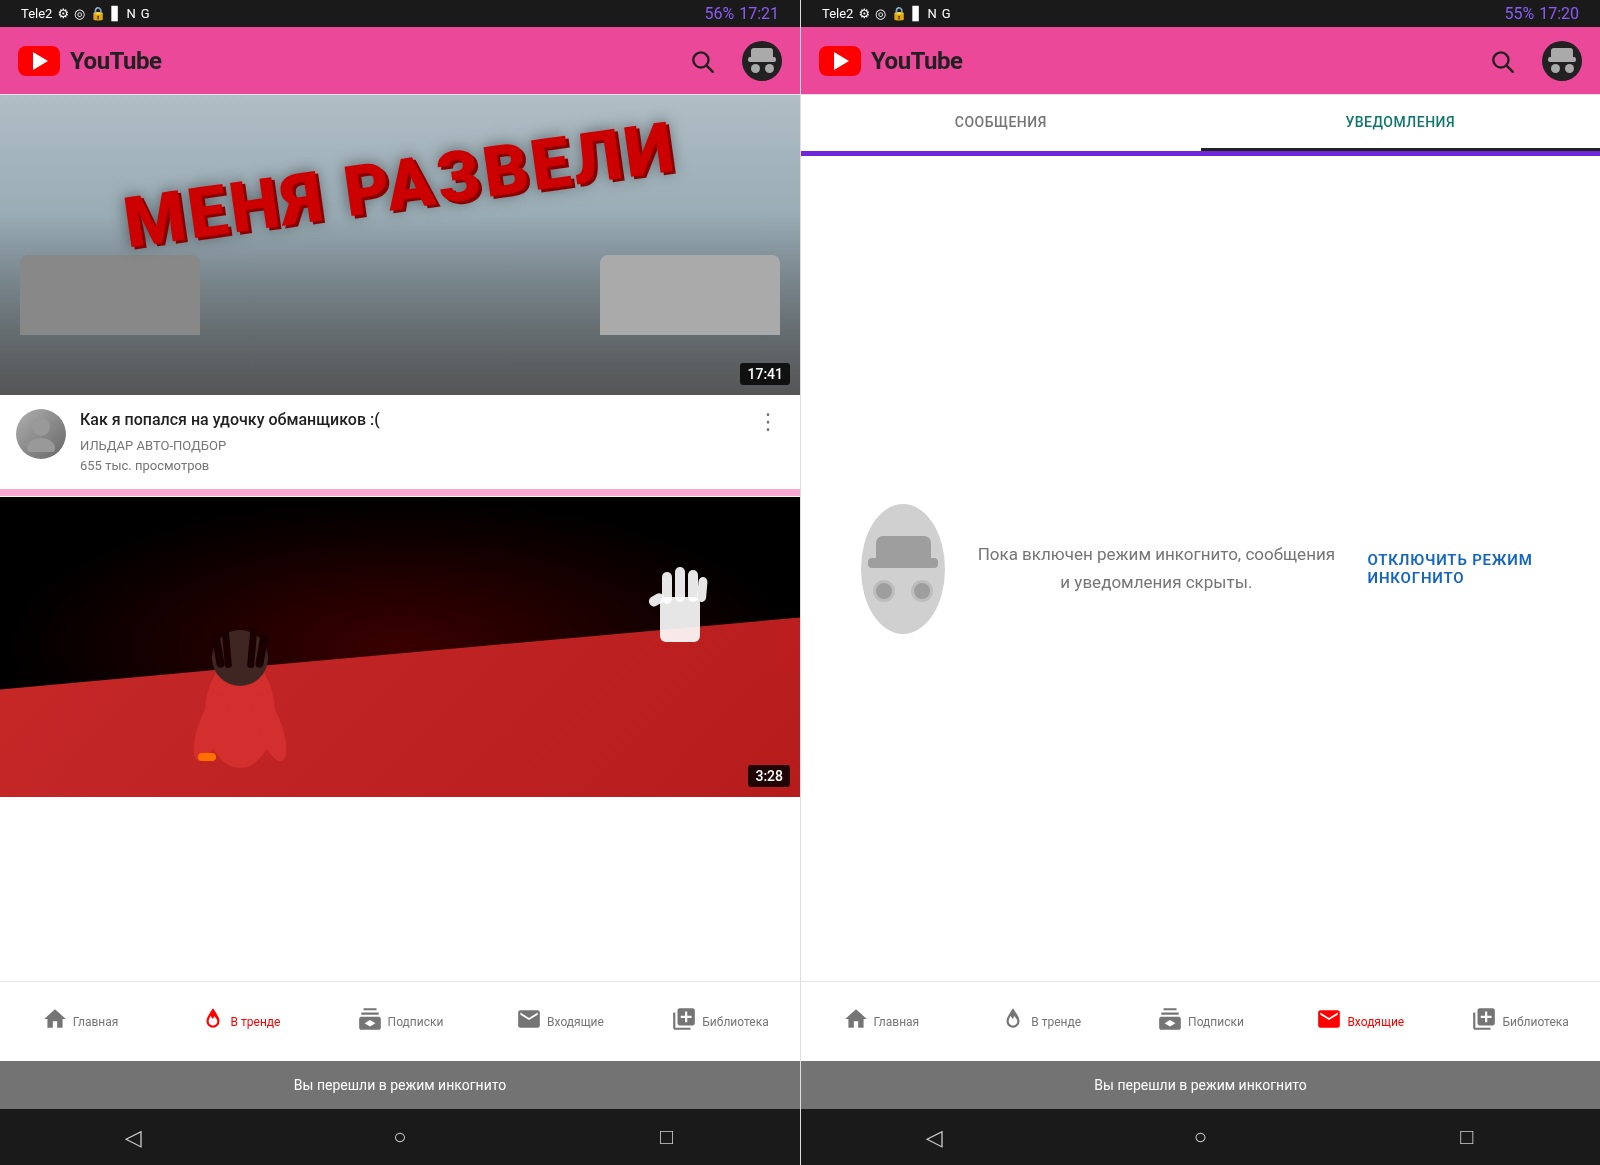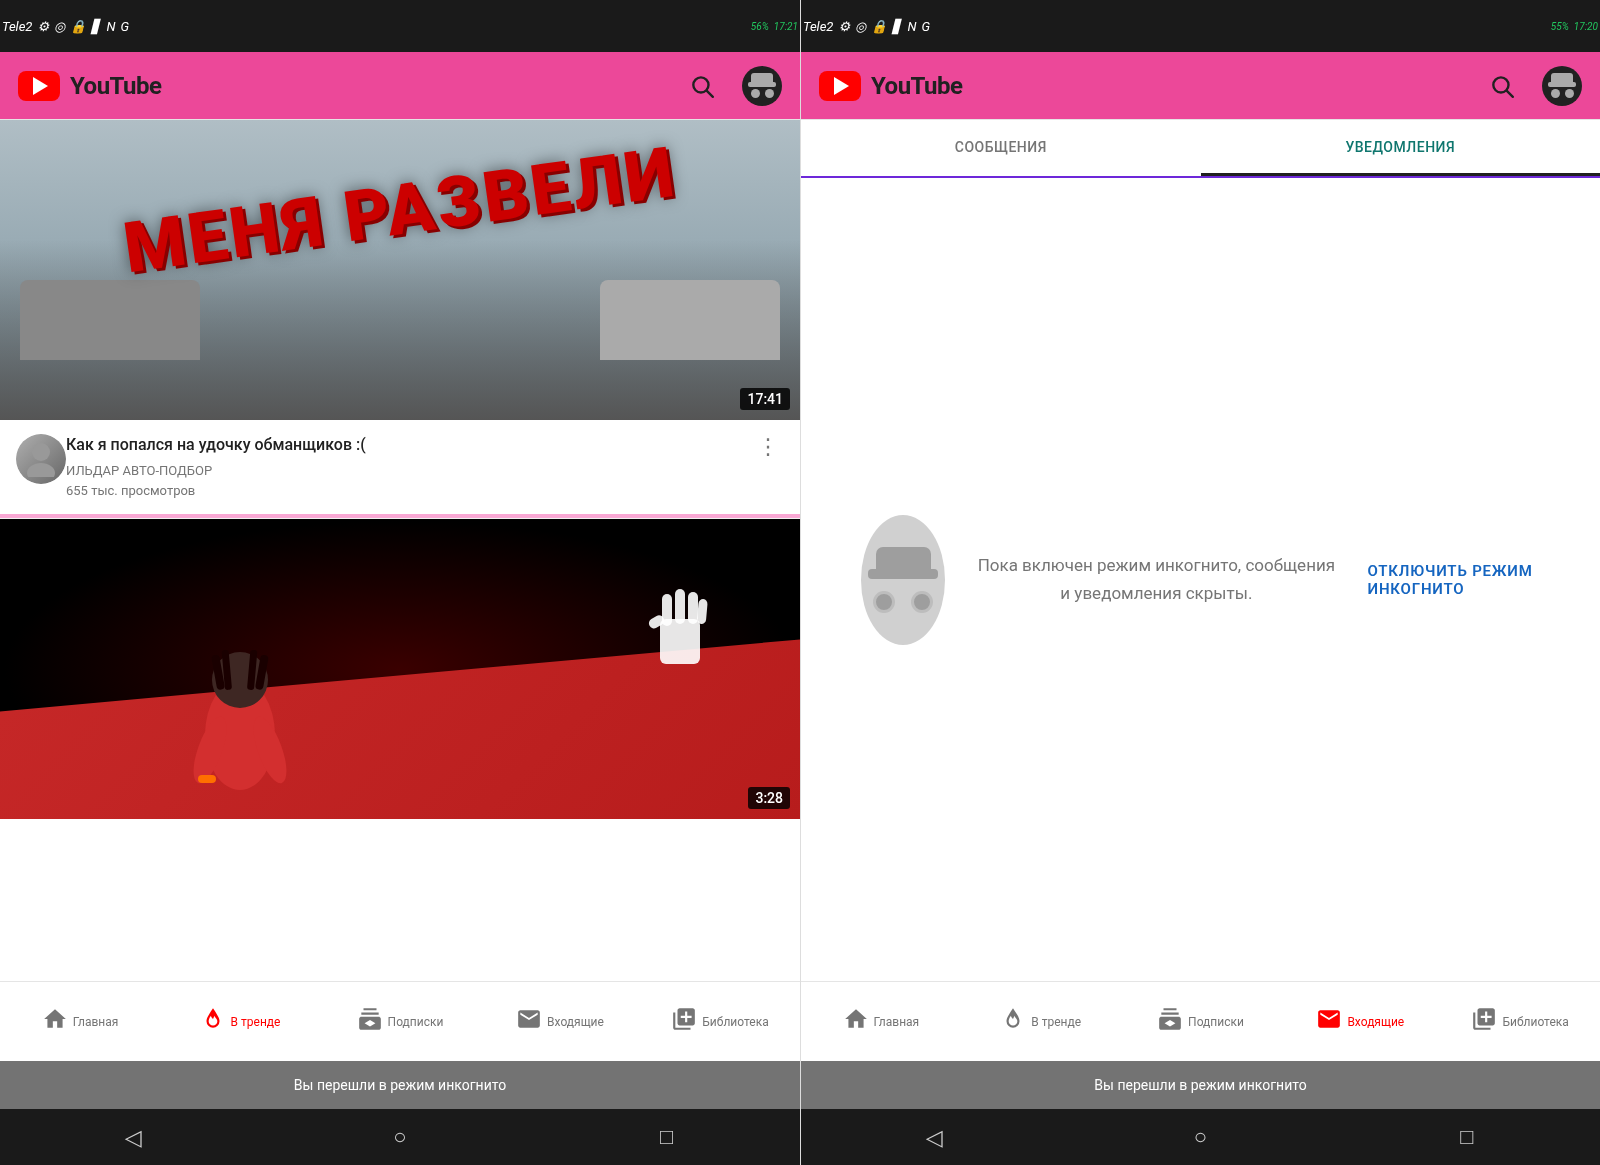--- a/index.html
+++ b/index.html
@@ -21,42 +21,41 @@
       flex-direction: column;
       position: relative;
       overflow: hidden;
     }
     .phone-panel + .phone-panel {
       border-left: 1px solid #ddd;
     }
 
     
     .status-bar {
-      height: 52px;
+      height: 27px;
       background: #1a1a1a;
       display: flex;
       align-items: center;
       justify-content: space-between;
-      padding: 0 2px;
+      padding: 0 21px;
       flex-shrink: 0;
-      font-style: italic;
     }
     .status-bar .left-info {
       display: flex;
       align-items: center;
       gap: 5px;
       color: #fff;
       font-size: 13px;
     }
     .status-bar .right-info {
       display: flex;
       align-items: center;
       gap: 5px;
-      color: #22c55e;
-      font-size: 10px;
+      color: #8b5cf6;
+      font-size: 16px;
     }
     .status-icon {
       font-size: 13px;
       color: #fff;
     }
 
     
     .top-bar {
       height: 68px;
       background: #ec4899;
@@ -185,21 +184,22 @@
       font-size: 14px;
       font-weight: 500;
       padding: 3px 7px;
       border-radius: 3px;
     }
 
     .video-info-row {
       display: flex;
       align-items: flex-start;
       padding: 14px 16px 14px 16px;
-      border-bottom: 4px solid #f9a8d4;
+      gap: 14px;
+      border-bottom: 7px solid #f9a8d4;
     }
     .channel-avatar {
       width: 50px;
       height: 50px;
       border-radius: 50%;
       flex-shrink: 0;
       overflow: hidden;
       background: #ccc;
       display: flex;
       align-items: center;
@@ -315,21 +315,21 @@
       display: flex;
       align-items: center;
       justify-content: center;
       width: 60px;
       height: 40px;
     }
 
     
     .tabs-bar {
       display: flex;
-      border-bottom: 2px solid #6d28d9;
+      border-bottom: 5px solid #6d28d9;
       flex-shrink: 0;
     }
     .tab-item {
       flex: 1;
       height: 56px;
       display: flex;
       align-items: center;
       justify-content: center;
       font-size: 14px;
       font-weight: 500;

